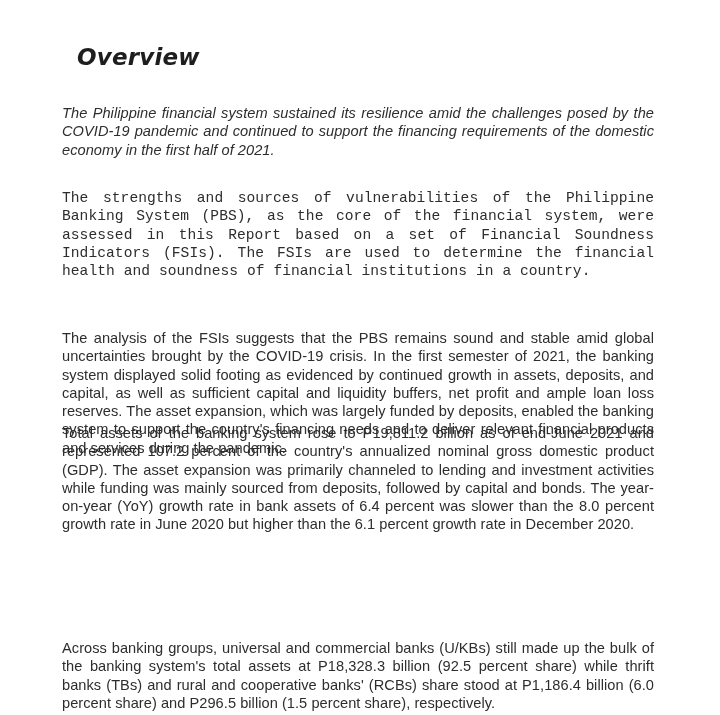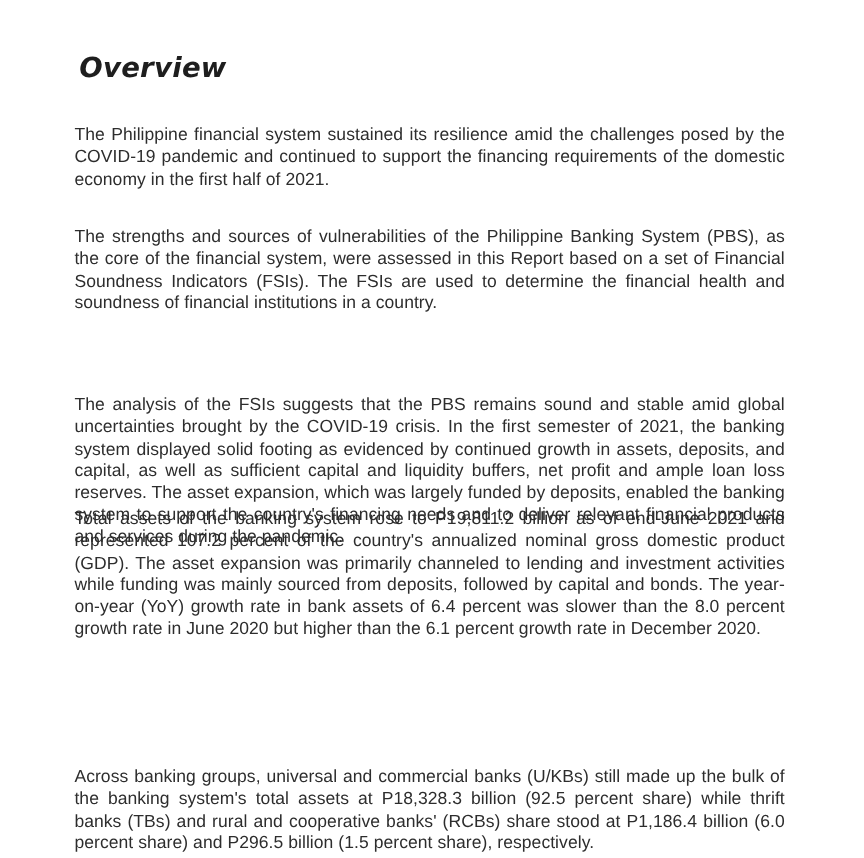--- a/index.html
+++ b/index.html
@@ -16,43 +16,43 @@
       color: #2b2b2b;
     }
     .page {
       position: absolute;
       left: 62px;
       top: 0;
       width: 592px;
     }
     .title {
       position: absolute;
-      left: 4px;
+      left: 15px;
       top: 44px;
       margin: 0;
       font-family: "DejaVu Sans", sans-serif;
       font-size: 23px;
       font-weight: bold;
       font-style: italic;
       color: #1e1e1e;
       letter-spacing: 0.2px;
     }
     .para {
       position: absolute;
       left: 0;
       width: 592px;
       margin: 0;
       font-size: 14.6px;
       line-height: 18.3px;
       text-align: justify;
       color: #2d2d2d;
       letter-spacing: 0.05px;
     }
-    .p1 { top: 104px; }
-    .p2 { top: 189px; }
+    .p1 { top: 104px; font-style: italic; }
+    .p2 { top: 189px; font-family: Liberation Mono, monospace; }
     .p3 { top: 293px; margin-top: 36px; }
     .p4 { top: 424px; }
     .p5 { top: 603px; margin-top: 36px; }
   </style>
 </head>
 <body>
 
 <div class="page">
   <h1 class="title">Overview</h1>
   <p class="para p1">The Philippine financial system sustained its resilience amid the challenges posed by the COVID-19 pandemic and continued to support the financing requirements of the domestic economy in the first half of 2021.</p>

